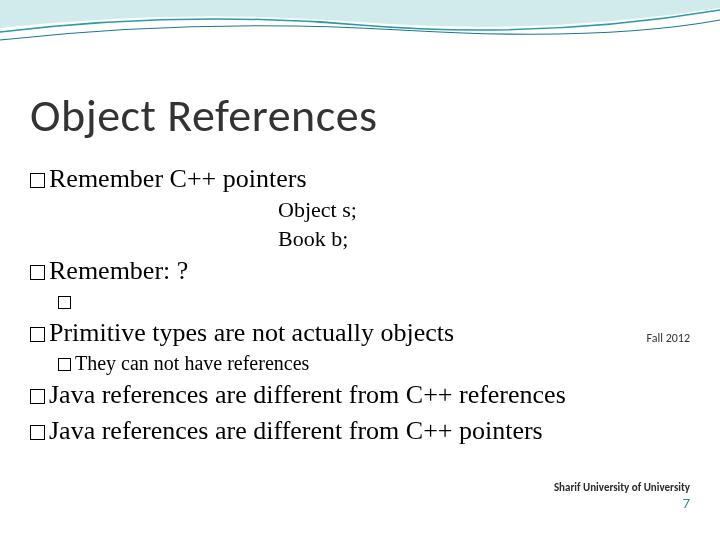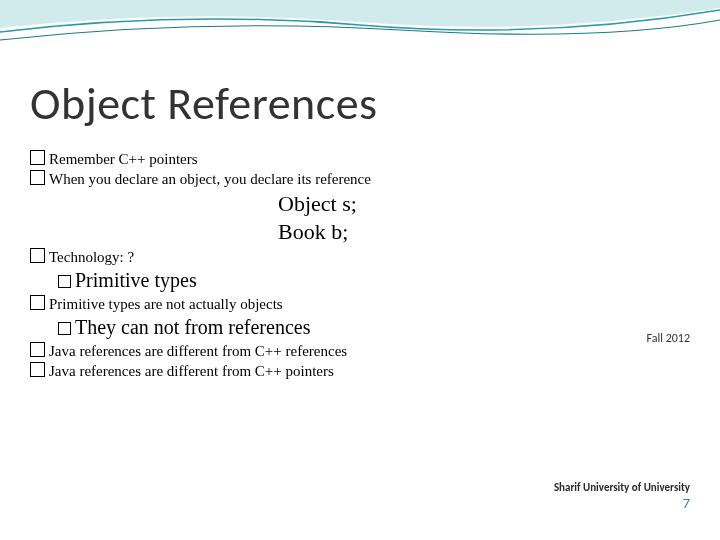--- a/index.html
+++ b/index.html
@@ -11,33 +11,33 @@
   }
   .wave-top {
     position: absolute;
     top: 0; left: 0; right: 0;
     height: 70px;
     overflow: hidden;
   }
   .wave-top svg { width: 100%; height: 100%; }
   .content {
     position: absolute;
-    top: 75px;
+    top: 87px;
     left: 30px;
     right: 30px;
   }
   .title {
     font-family: Calibri, 'Segoe UI', Arial, sans-serif;
     font-weight: 300;
     font-size: 46px;
     color: #333;
     margin-bottom: 18px;
     letter-spacing: 0.5px;
   }
-  .b1 { font-size: 15px; color: #000; line-height: 1.35; }
+  .b1 { font-size: 26px; color: #000; line-height: 1.35; }
   .b2 { font-size: 20px; color: #000; line-height: 1.35; padding-left: 28px; }
   .code { font-size: 22px; color: #000; line-height: 1.3; padding-left: 248px; }
   .sq {
     display: inline-block;
     width: 15px; height: 15px;
     border: 1.5px solid #000;
     margin-right: 4px;
     vertical-align: -1px;
     position: relative;
   }
@@ -64,27 +64,26 @@
     <path d="M0,28 Q180,8 360,22 T720,8 L720,0 L0,0 Z" fill="#cce8ea" opacity="0.9"></path>
     <path d="M0,32 Q180,10 360,25 T720,10" fill="none" stroke="#2a9aa8" stroke-width="1.5"></path>
     <path d="M0,40 Q200,18 400,30 T720,20" fill="none" stroke="#1a7a88" stroke-width="1.2"></path>
   </svg>
 </div>
 
 <div class="content">
   <div class="title">Object References</div>
 
   <div class="b1"><span class="sq"></span><span>Remember C++ pointers</span></div>
-  <div class="b1"><span class="sq"></span><span>When you declare an object, you declare its reference</span></div>
   <div class="code">Object s;</div>
   <div class="code">Book b;</div>
-  <div class="b1"><span class="sq"></span><span>Technology: ?</span></div>
-  <div class="b2"><span class="sq small"></span><span>Primitive types</span></div>
+  <div class="b1"><span class="sq"></span><span>Remember: ?</span></div>
+  <div class="b2"><span class="sq small"></span></div>
   <div class="b1"><span class="sq"></span><span>Primitive types are not actually objects</span></div>
-  <div class="b2"><span class="sq small"></span><span>They can not from references</span></div>
+  <div class="b2"><span class="sq small"></span><span>They can not have references</span></div>
   <div class="b1"><span class="sq"></span><span>Java references are different from C++ references</span></div>
   <div class="b1"><span class="sq"></span><span>Java references are different from C++ pointers</span></div>
 </div>
 
 <div class="footer">
   <div class="footer-left">Fall 2012</div>
   <div class="footer-center">Sharif University of University</div>
   <div class="footer-right">7</div>
 </div>
 

